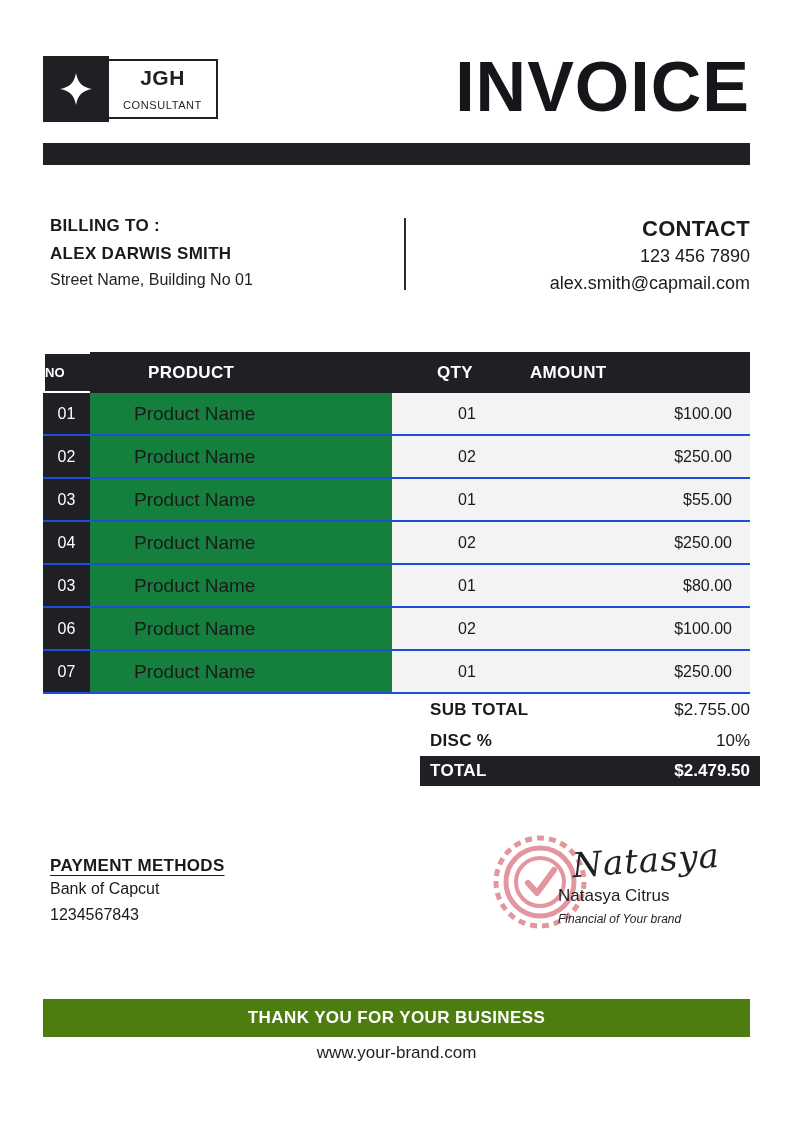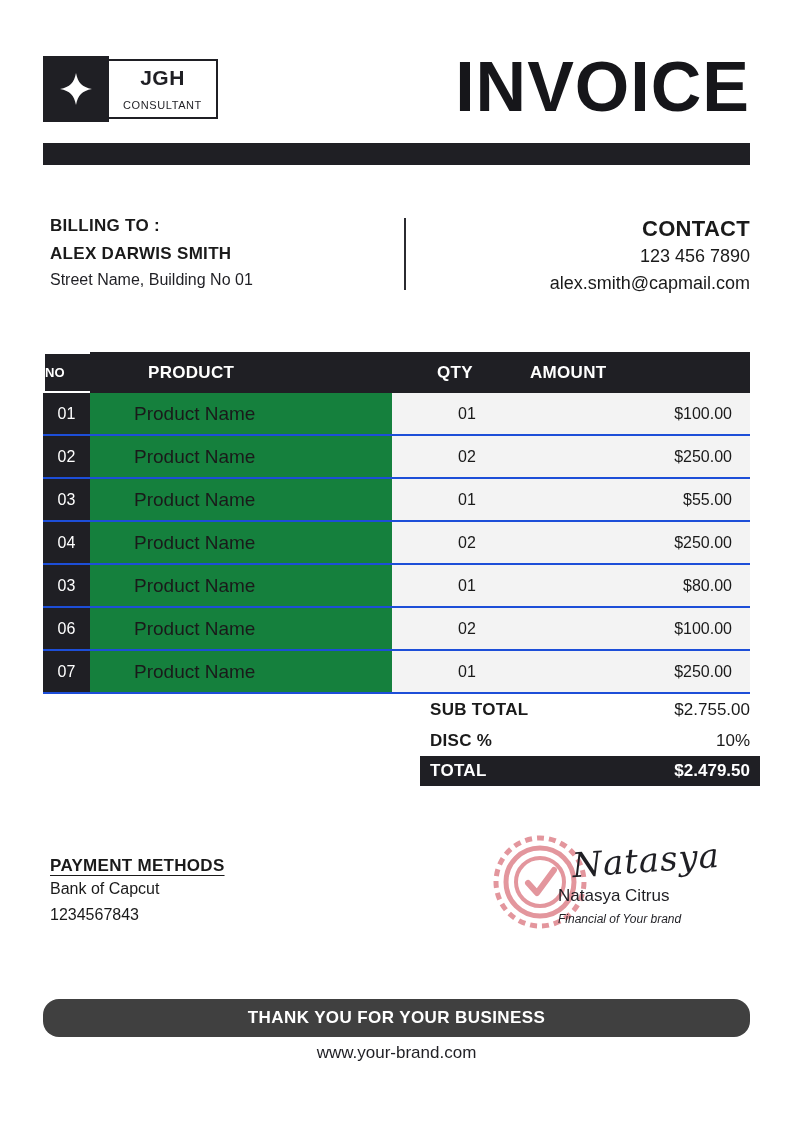--- a/index.html
+++ b/index.html
@@ -327,29 +327,28 @@
     color: #1f1f24;
   }
 
   
   .footer-bar {
     position: absolute;
     left: 43px;
     right: 43px;
     top: 999px;
     height: 38px;
-    background: #404040;
+    background: #4d7c0f;
     color: #ffffff;
     display: flex;
     align-items: center;
     justify-content: center;
     font-size: 17px;
     font-weight: bold;
     letter-spacing: 0.4px;
-    border-radius: 16px;
   }
   .footer-url {
     position: absolute;
     left: 0;
     right: 0;
     top: 1043px;
     text-align: center;
     font-size: 17px;
     color: #1f1f24;
   }

